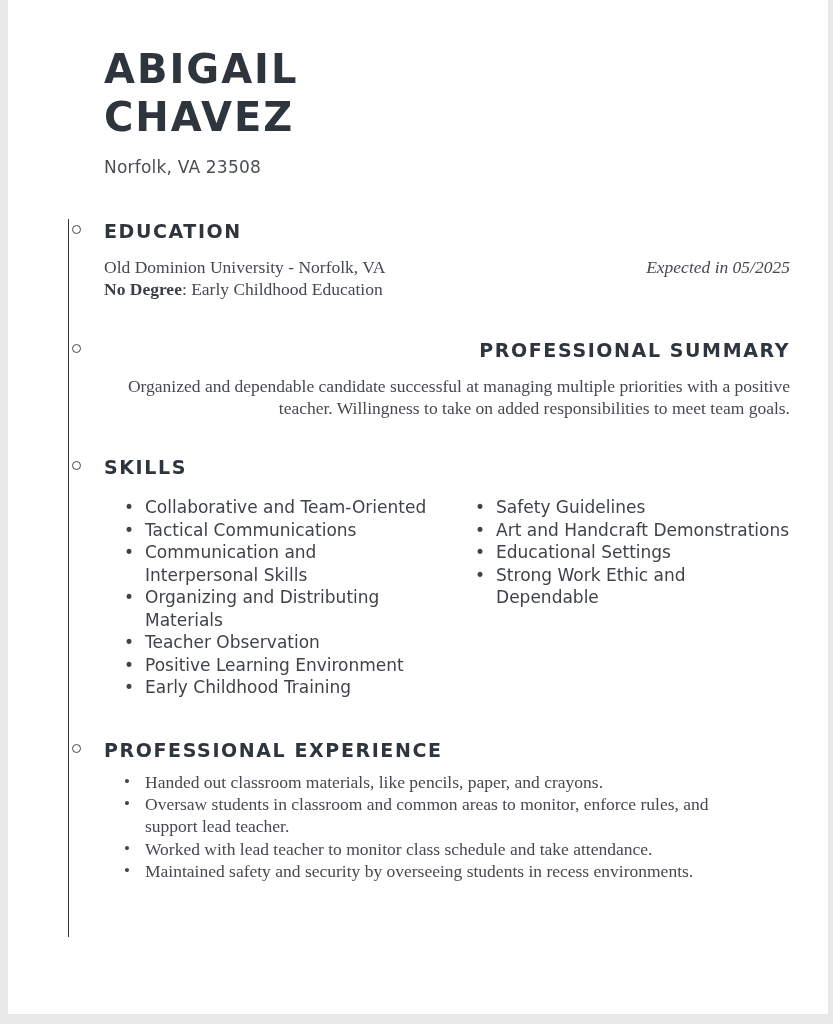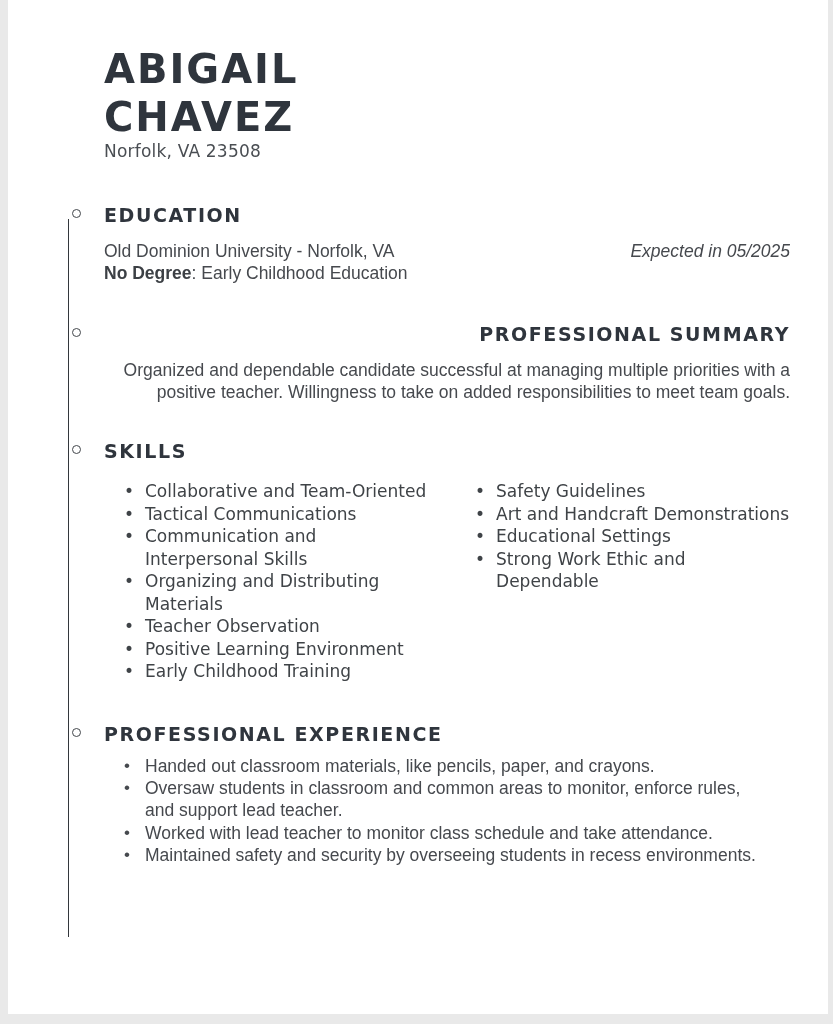--- a/index.html
+++ b/index.html
@@ -18,21 +18,21 @@
   }
   
   .name {
     font-size: 40px;
     font-weight: bold;
     color: #2f353d;
     letter-spacing: 2px;
     line-height: 48px;
   }
   .address {
-    margin-top: 0;
+    margin-top: 16px;
     font-size: 17px;
     color: #4a4e53;
     letter-spacing: 0.2px;
   }
   
   .timeline-line {
     position: absolute;
     left: 60px; top: 219px;
     width: 1px; height: 718px;
     background: #33373c;
@@ -49,21 +49,21 @@
     position: absolute;
     left: -32.5px; top: 6px;
     width: 9px; height: 9px;
     border: 1.5px solid #43474c;
     border-radius: 50%;
     background: #ffffff;
     z-index: 2;
   }
   
   .body-font {
-    font-family: Liberation Sans, sans-serif;
+    font-family: Liberation Serif, serif;
     font-size: 17.5px;
     color: #46494e;
     line-height: 22px;
     gap: 28px;
   }
   .section-education { margin-top: 42px; }
   .edu-row {
     display: flex;
     justify-content: space-between;
     margin-top: 13px;

